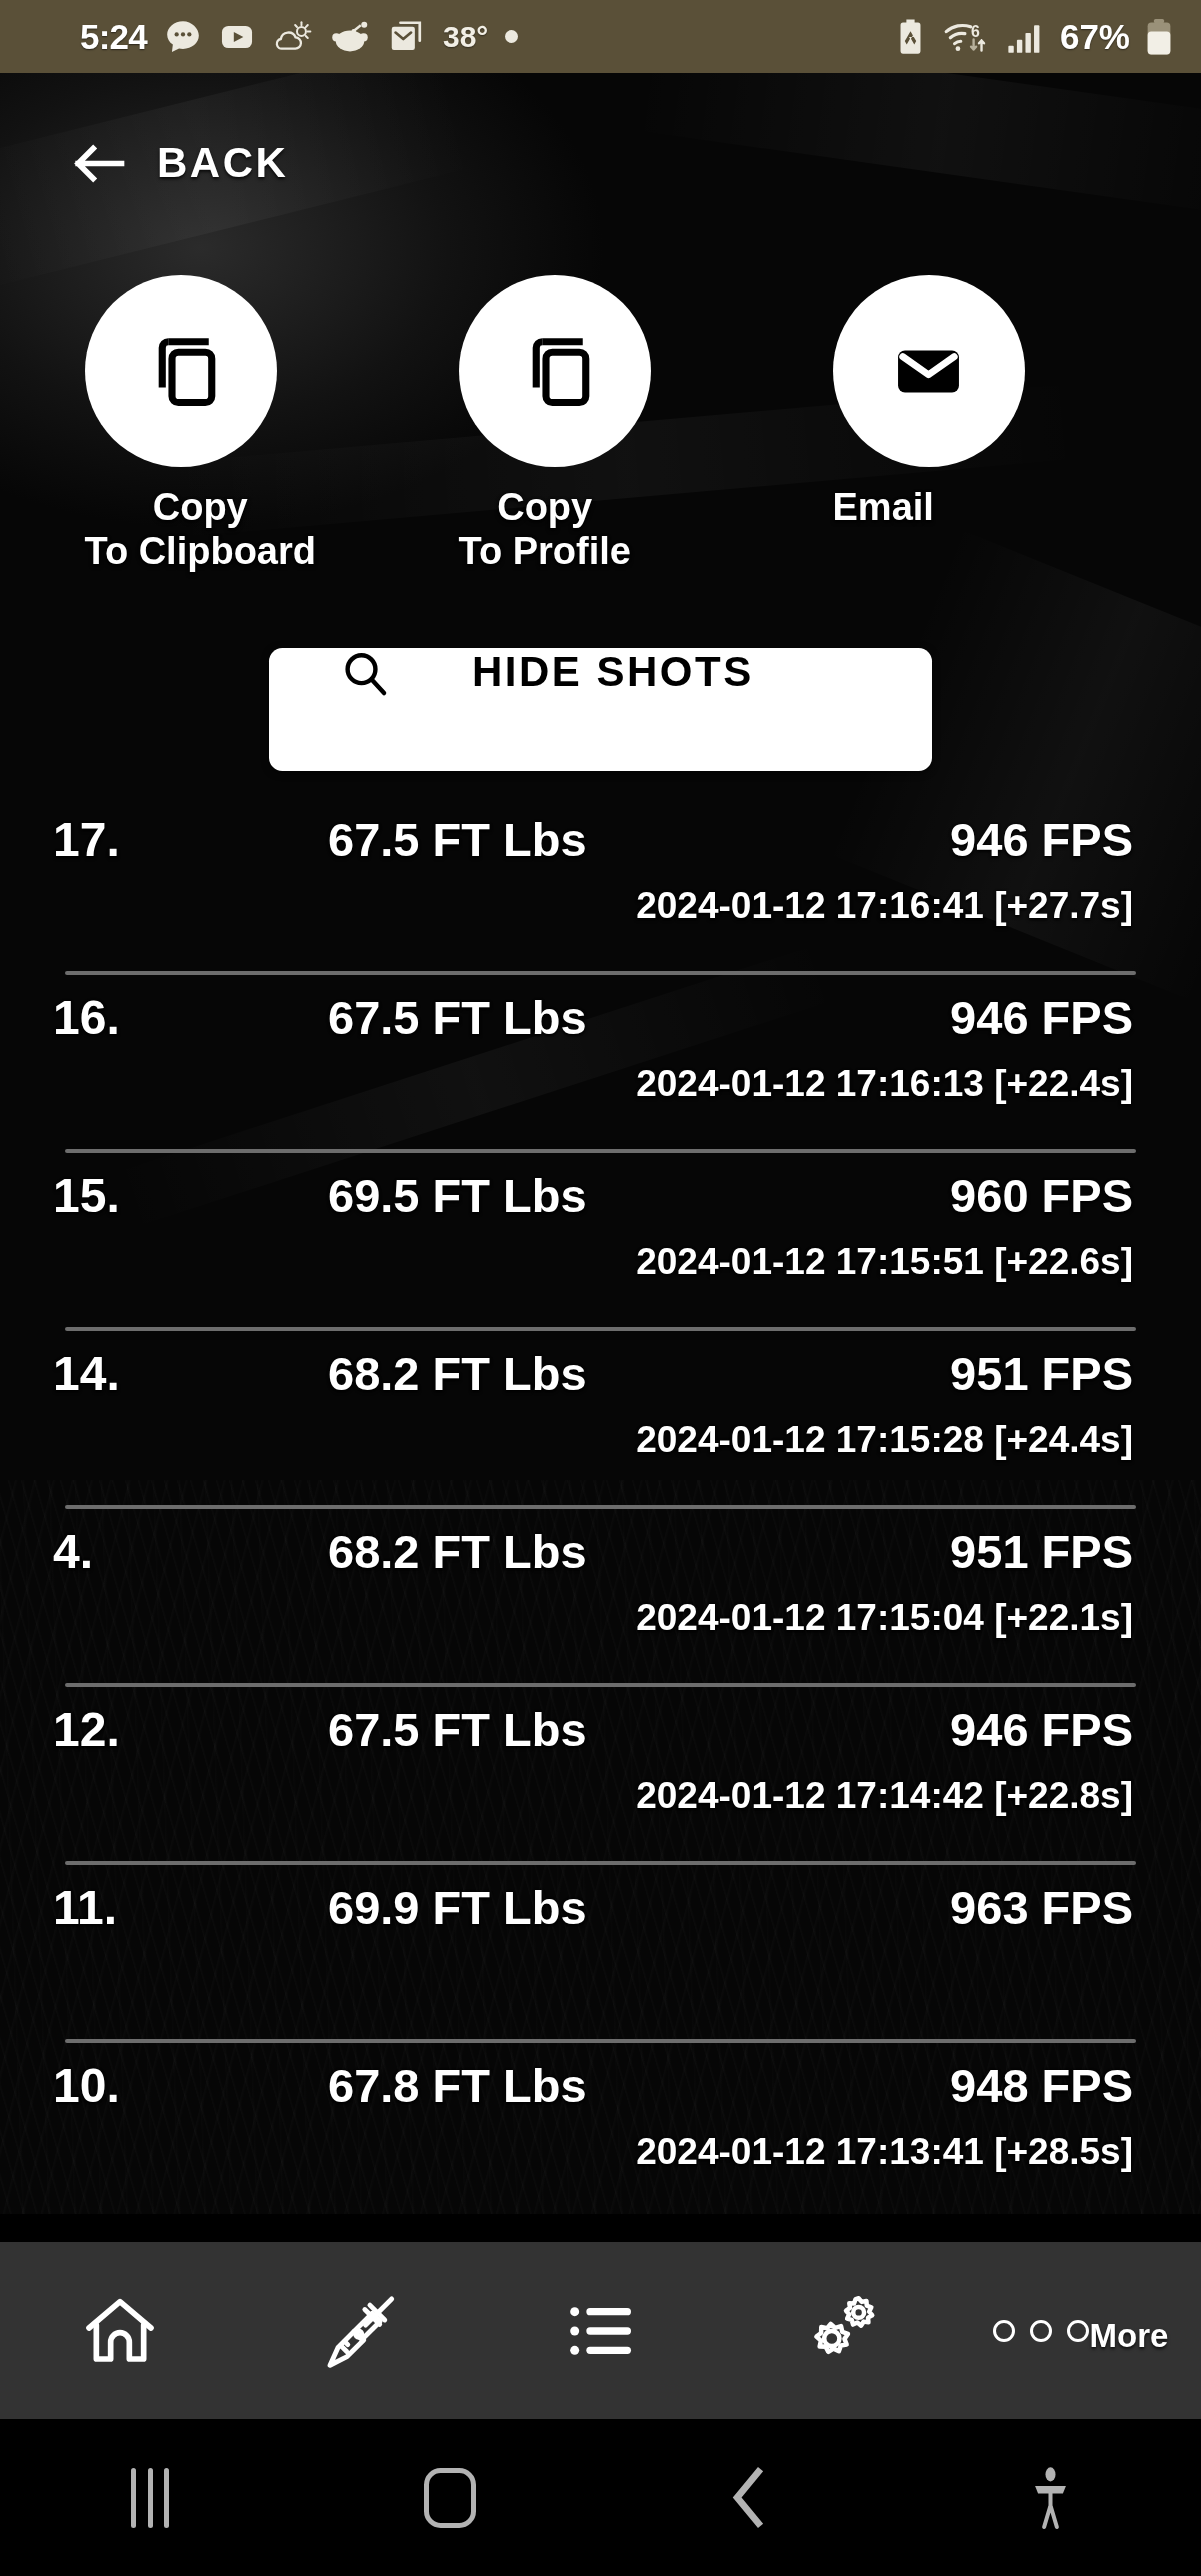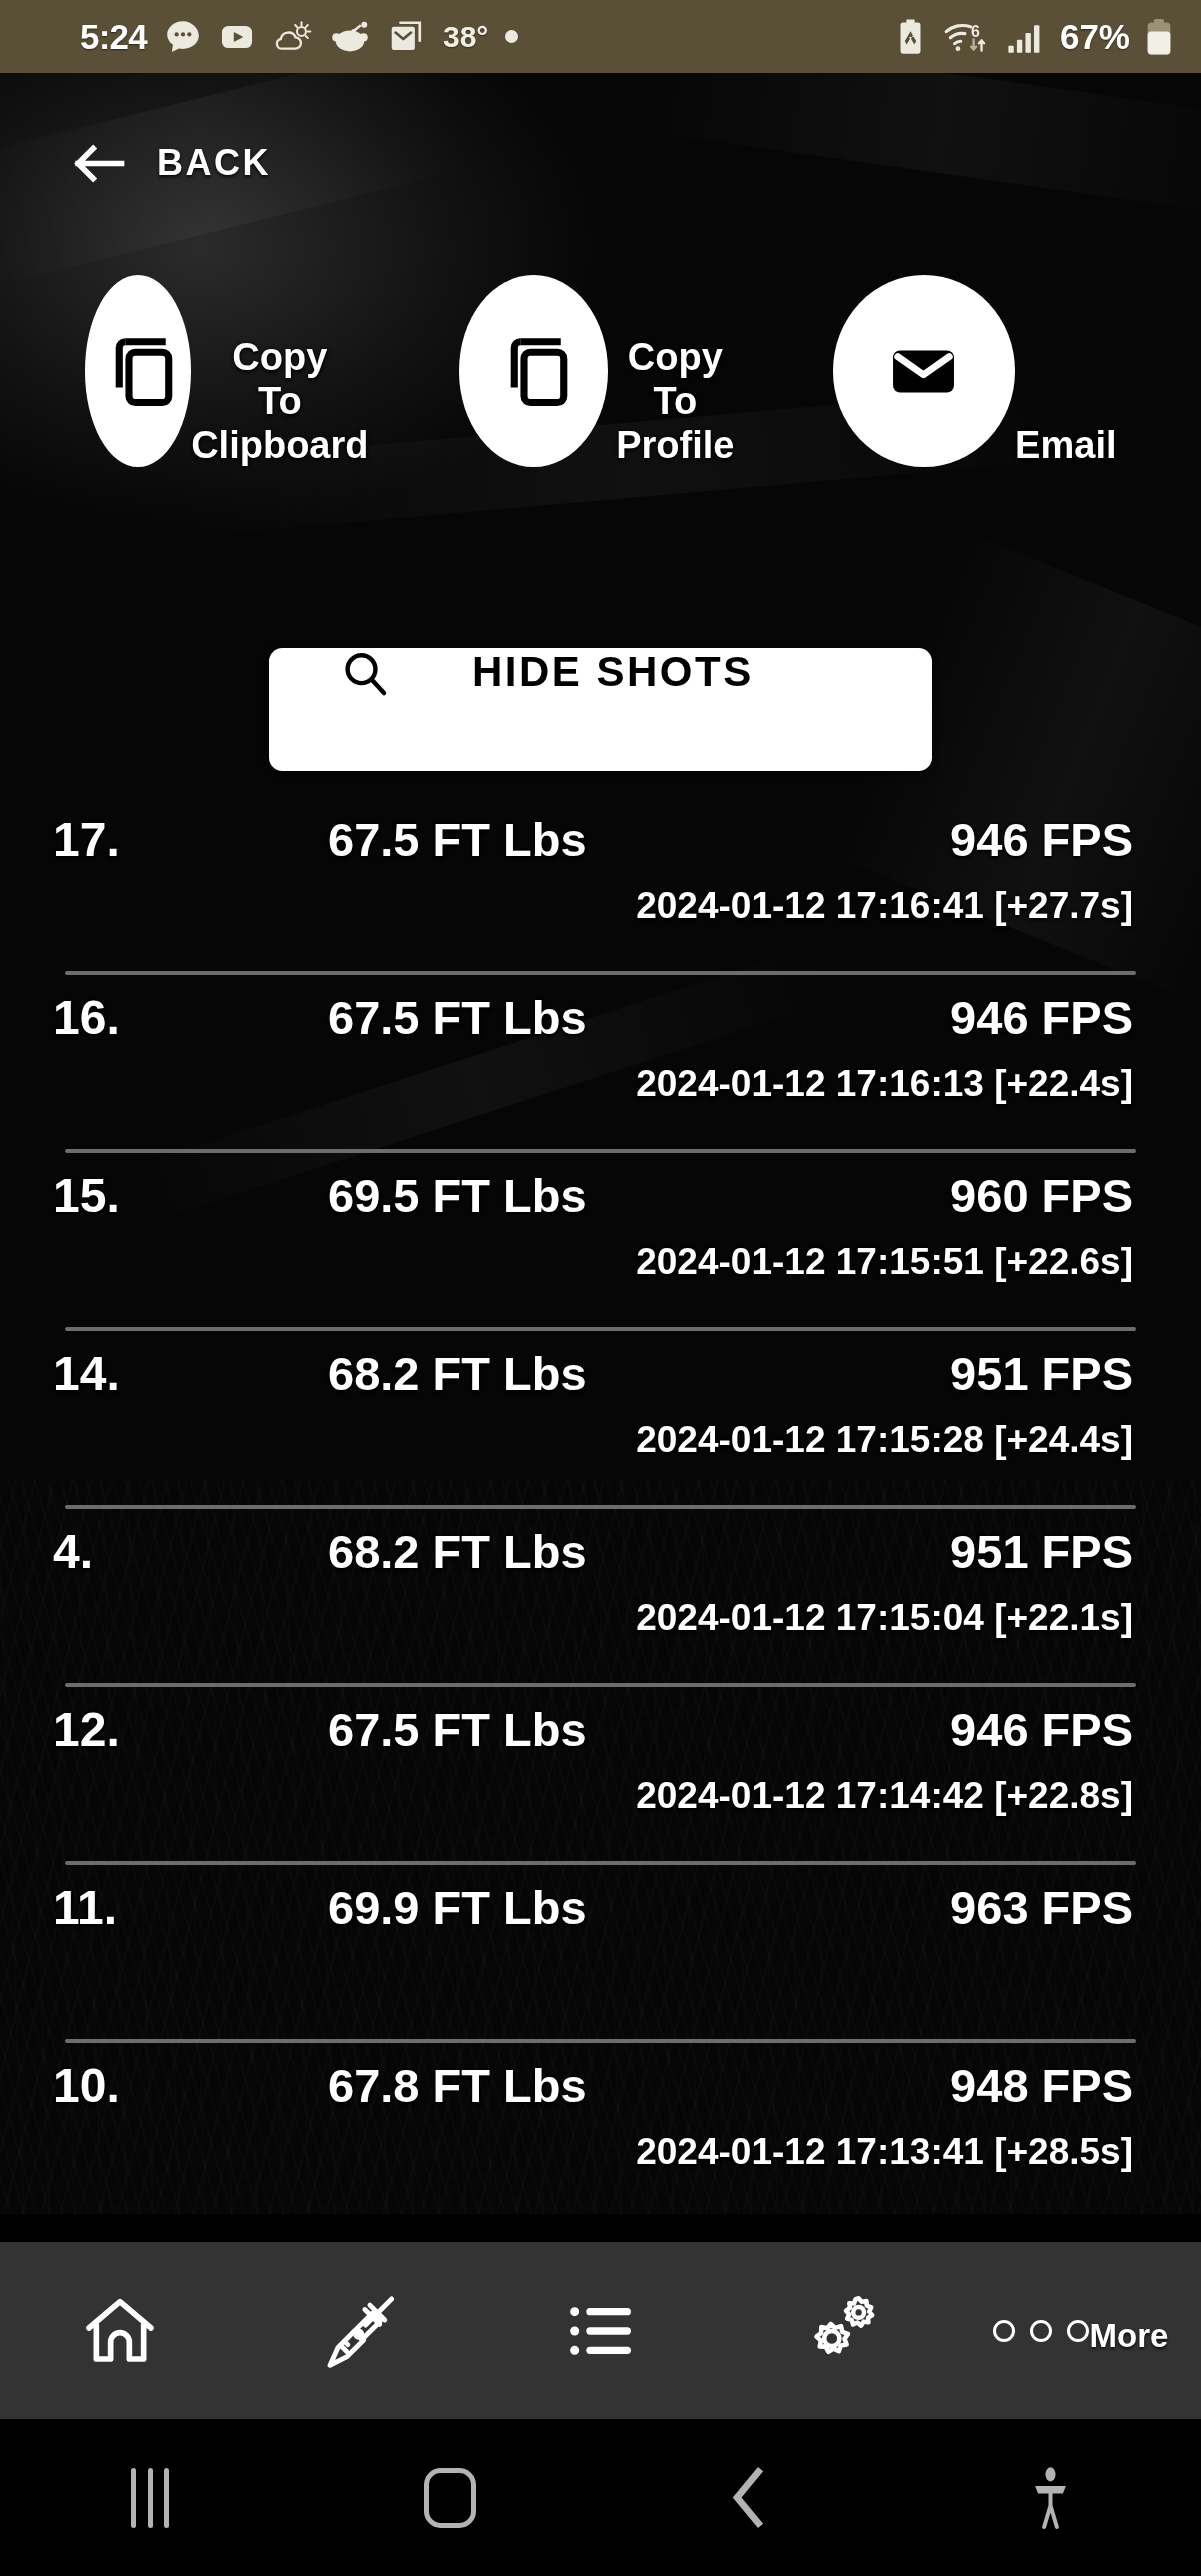--- a/index.html
+++ b/index.html
@@ -60,31 +60,31 @@
       repeating-linear-gradient(88deg, rgba(255,255,255,0) 0px, rgba(255,255,255,0) 22px, rgba(255,255,255,.016) 22.5px, rgba(255,255,255,0) 26px);
     opacity:.85; pointer-events:none;
   }
 
   
   .backbar {
     position:absolute; top:117px; left:0; width:1201px; height:92px;
     display:flex; align-items:center; gap:32px; padding-left:73px;
   }
   .back-label {
-    color:#fff; font-size:36px; font-weight:700; letter-spacing:2.5px;
+    color:#fff; font-size:42px; font-weight:700; letter-spacing:2.5px;
     font-family:"Liberation Sans Narrow","Liberation Sans", sans-serif;
     text-shadow:0 1.7px 3.3px rgba(0,0,0,.8);
   }
 
   
   .actions {
     position:absolute; top:275px; left:0; width:1201px;
     display:flex; justify-content:center; gap:90px;
   }
-  .action { width:284px; display:flex; flex-direction:row; align-items:flex-end; }
+  .action { width:284px; display:flex; flex-direction:column; align-items:flex-start; }
   .action-circle {
     width:192px; height:192px; border-radius:50%;
     background:#fff;
     display:flex; align-items:center; justify-content:center;
   }
   .action-label {
     margin-top:18.4px; text-align:center;
     color:#fff; font-size:38px; font-weight:700; line-height:1.16;
     font-family:"Liberation Sans Narrow","Liberation Sans", sans-serif;
     text-shadow:0 1.7px 4.2px rgba(0,0,0,.95), 0 0 2.5px rgba(0,0,0,.9);

